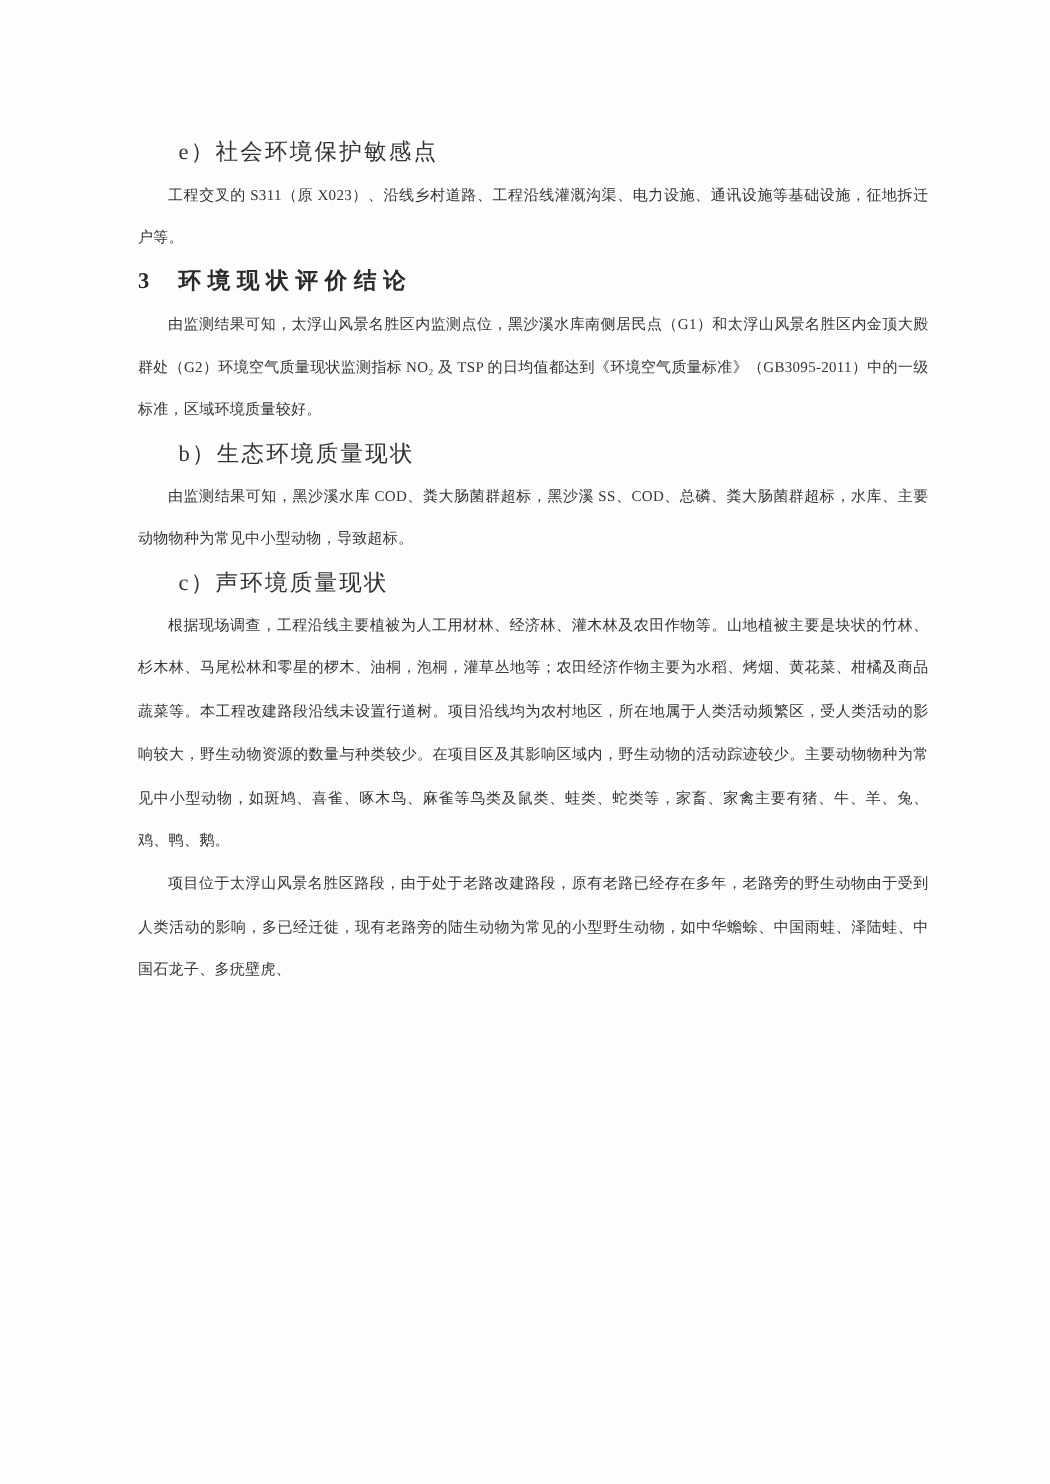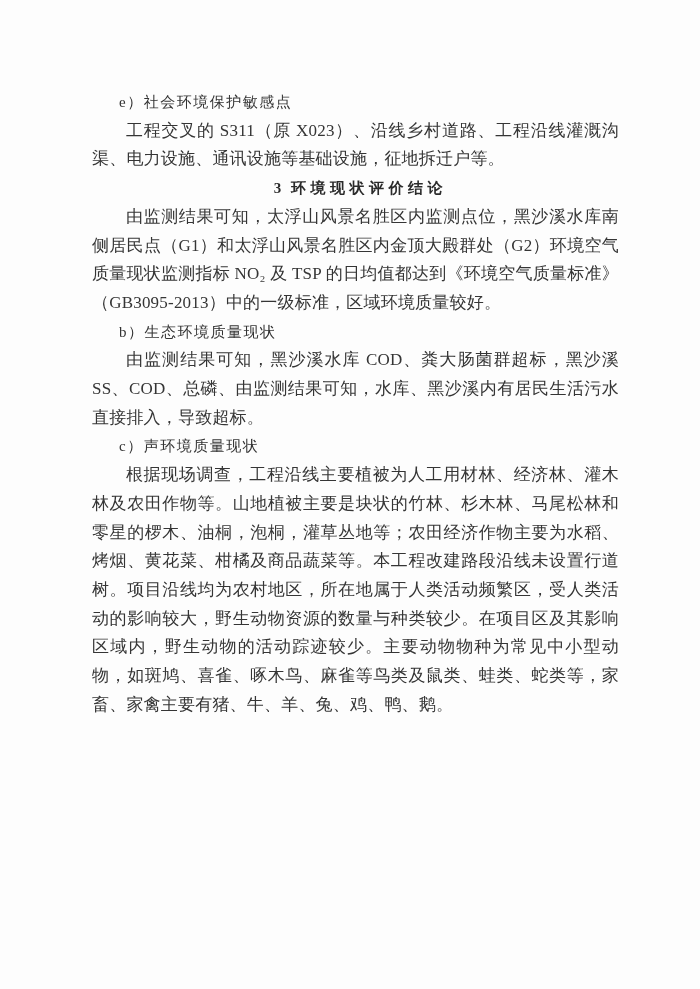--- a/index.html
+++ b/index.html
@@ -24,55 +24,56 @@
   }
   .doc-body {
     width: 527px;
   }
   .doc-body p,
   .doc-body h2 {
     margin: 0;
     padding: 0;
   }
   .paragraph {
-    font-size: 17px;
+    font-size: 10px;
     line-height: 28.7px;
     letter-spacing: 0.2px;
     text-indent: 2em;
     text-align: justify;
   }
   .subheading {
     font-size: 15px;
     line-height: 28.7px;
     letter-spacing: 1.5px;
     text-indent: 1.8em;
     text-align: left;
     color: #333333;
   }
   .heading {
     font-size: 15px;
     font-weight: 700;
     line-height: 28.7px;
     letter-spacing: 4.5px;
     color: #2b2b2b;
-    text-align: center;
+    text-align: left;
   }
   .heading-num {
     display: inline-block;
     width: 27px;
     letter-spacing: 0;
   }
 </style>
 </head>
 <body>
 
 <div class="page">
   <div class="doc-body">
       <p class="subheading">e）社会环境保护敏感点</p>
       <p class="paragraph">工程交叉的 S311（原 X023）、沿线乡村道路、工程沿线灌溉沟渠、电力设施、通讯设施等基础设施，征地拆迁户等。</p>
       <h2 class="heading"><span class="heading-num">3</span><span>环境现状评价结论</span></h2>
-      <p class="paragraph">由监测结果可知，太浮山风景名胜区内监测点位，黑沙溪水库南侧居民点（G1）和太浮山风景名胜区内金顶大殿群处（G2）环境空气质量现状监测指标 NO₂ 及 TSP 的日均值都达到《环境空气质量标准》（GB3095-2013）中的一级标准，区域环境质量较好。</p>
+      <p class="paragraph">由监测结果可知，太浮山风景名胜区内监测点位，黑沙溪水库南侧居民点（G1）和太浮山风景名胜区内金顶大殿群处（G2）环境空气质量现状监测指标 NO₂ 及 TSP 的日均值都达到《环境空气质量标准》（GB3095-2011）中的一级标准，区域环境质量较好。</p>
       <p class="subheading">b）生态环境质量现状</p>
-      <p class="paragraph">由监测结果可知，黑沙溪水库 COD、粪大肠菌群超标，黑沙溪 SS、COD、总磷、由监测结果可知，水库、黑沙溪内有居民生活污水直接排入，导致超标。</p>
+      <p class="paragraph">由监测结果可知，黑沙溪水库 COD、粪大肠菌群超标，黑沙溪 SS、COD、总磷、粪大肠菌群超标，水库、主要动物物种为常见中小型动物，导致超标。</p>
       <p class="subheading">c）声环境质量现状</p>
       <p class="paragraph">根据现场调查，工程沿线主要植被为人工用材林、经济林、灌木林及农田作物等。山地植被主要是块状的竹林、杉木林、马尾松林和零星的椤木、油桐，泡桐，灌草丛地等；农田经济作物主要为水稻、烤烟、黄花菜、柑橘及商品蔬菜等。本工程改建路段沿线未设置行道树。项目沿线均为农村地区，所在地属于人类活动频繁区，受人类活动的影响较大，野生动物资源的数量与种类较少。在项目区及其影响区域内，野生动物的活动踪迹较少。主要动物物种为常见中小型动物，如斑鸠、喜雀、啄木鸟、麻雀等鸟类及鼠类、蛙类、蛇类等，家畜、家禽主要有猪、牛、羊、兔、鸡、鸭、鹅。</p>
+      <p class="paragraph">项目位于太浮山风景名胜区路段，由于处于老路改建路段，原有老路已经存在多年，老路旁的野生动物由于受到人类活动的影响，多已经迁徙，现有老路旁的陆生动物为常见的小型野生动物，如中华蟾蜍、中国雨蛙、泽陆蛙、中国石龙子、多疣壁虎、</p>
     </div>
 </div>
 
 </body></html>

